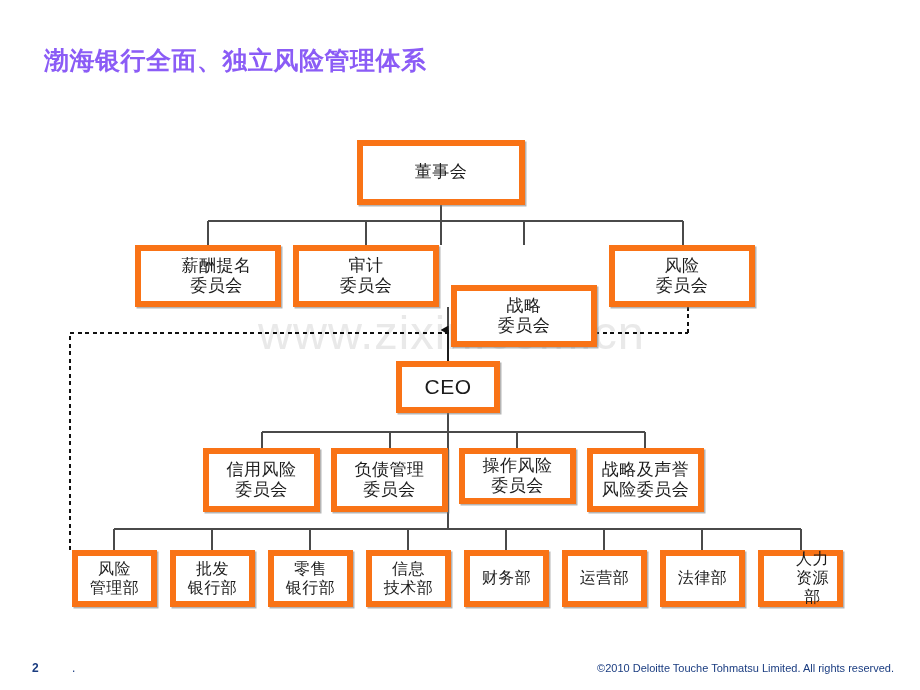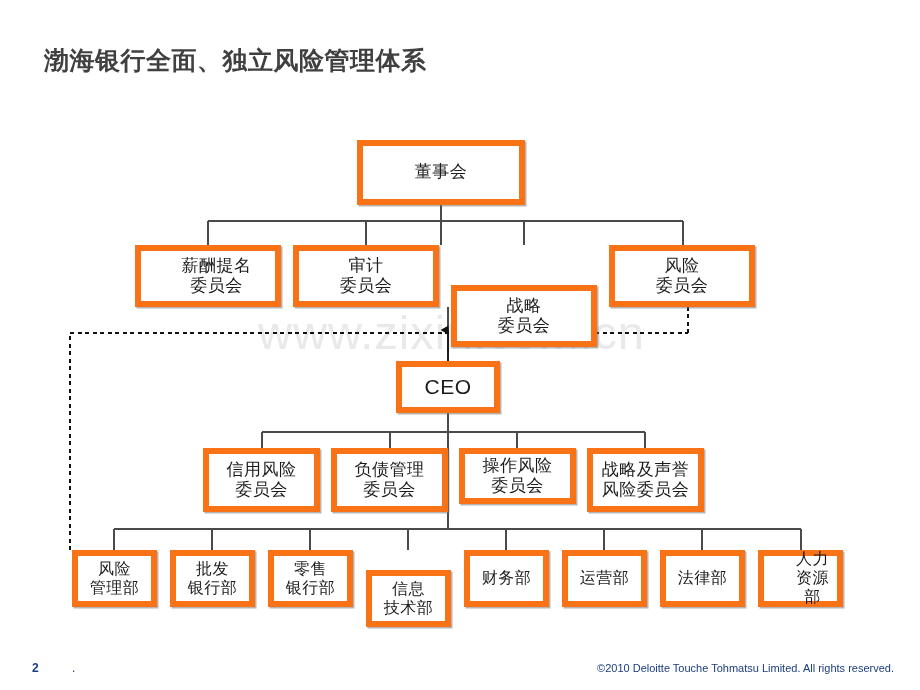--- a/index.html
+++ b/index.html
@@ -24,21 +24,21 @@
 
   
   #slide-title {
     position: absolute;
     left: 44px;
     top: 44px;
     font-family: "Liberation Sans", "DejaVu Sans", sans-serif;
     font-weight: bold;
     font-size: 25px;
     letter-spacing: 0.5px;
-    color: #404040;
+    color: #8b5cf6;
     white-space: nowrap;
     text-align: center;
   }
 
   
   #watermark {
     position: absolute;
     left: 258px;
     top: 305px;
     font-family: "Liberation Sans", "DejaVu Sans", sans-serif;
@@ -220,21 +220,21 @@
 管理部</span>
   </div>
   <div class="node dept" style="left:170px; top:550px; width:85px; height:57px;">
     <span class="label">批发
 银行部</span>
   </div>
   <div class="node dept" style="left:268px; top:550px; width:85px; height:57px;">
     <span class="label">零售
 银行部</span>
   </div>
-  <div class="node dept" style="left:366px; top:550px; width:85px; height:57px;margin-top:20px;">
+  <div class="node dept" style="left:366px; top:550px; width:85px; height:57px;">
     <span class="label">信息
 技术部</span>
   </div>
   <div class="node dept" style="left:464px; top:550px; width:85px; height:57px;">
     <span class="label">财务部</span>
   </div>
   <div class="node dept" style="left:562px; top:550px; width:85px; height:57px;">
     <span class="label">运营部</span>
   </div>
   <div class="node dept" style="left:660px; top:550px; width:85px; height:57px;">

